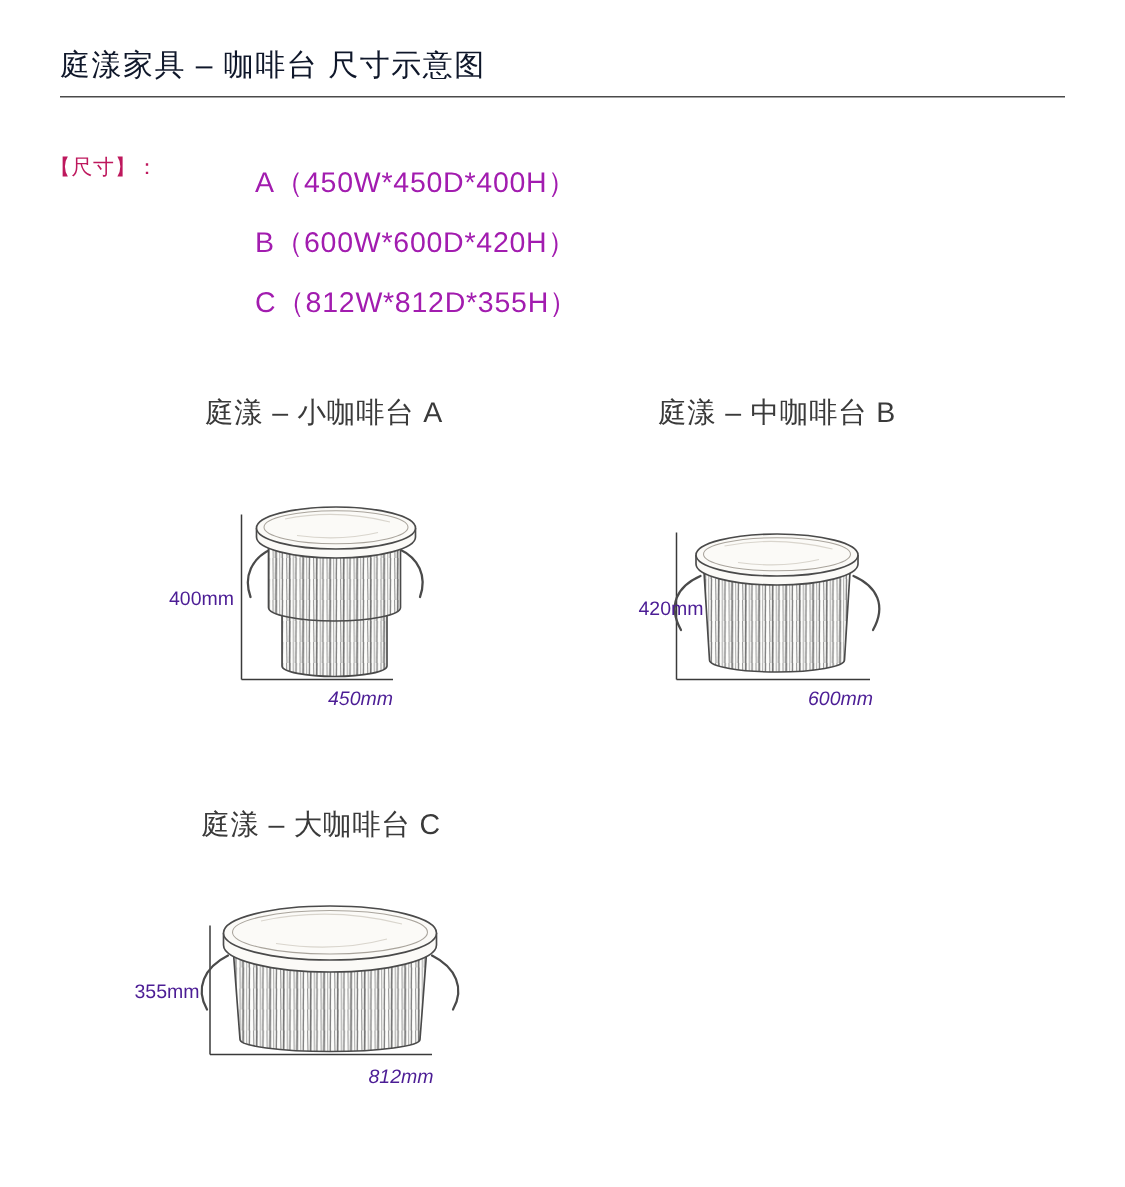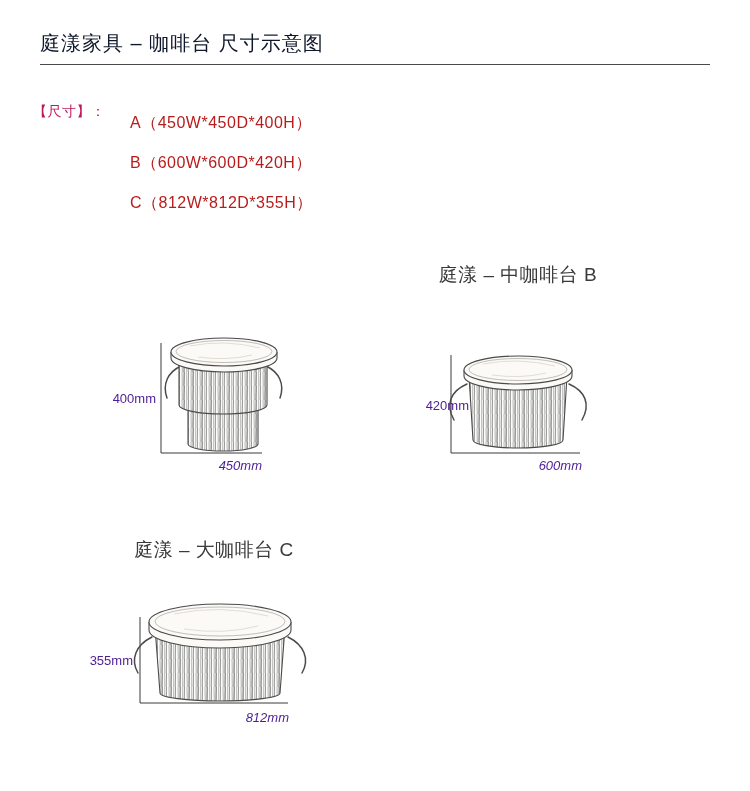--- a/index.html
+++ b/index.html
@@ -37,25 +37,26 @@
     line-height: 26px;
     color: #be185d;
     letter-spacing: 0.5px;
   }
   .specs-items {
     position: absolute;
     left: 130px;
     top: 110px;
   }
   .spec-item {
-    font-size: 16px;
+    font-size: 19px;
     line-height: 26px;
     margin-bottom: 14px;
-    color: #b91c1c;
+    color: #a21caf;
     letter-spacing: 0.5px;
+    margin-left: 40px;
   }
   .panel-title {
     position: absolute;
     width: 212px;
     font-size: 19px;
     text-align: center;
     color: #3a3a3a;
     letter-spacing: 0.5px;
     white-space: nowrap;
   }
@@ -107,20 +108,21 @@
 
   <h1 class="page-title">庭漾家具 – 咖啡台 尺寸示意图</h1>
 
   <span class="specs-label">【尺寸】：</span>
   <div class="specs-items">
     <div class="spec-item">A（450W*450D*400H）</div>
     <div class="spec-item">B（600W*600D*420H）</div>
     <div class="spec-item">C（812W*812D*355H）</div>
   </div>
 
+  <div class="panel-title a">庭漾 – 小咖啡台 A</div>
 
   <svg class="diagram-svg svg-a" width="200" height="134" viewBox="0 0 200 134">
     <g>
       <line class="dim-line" x1="61" y1="13" x2="61" y2="123"></line>
       <line class="dim-line" x1="61" y1="123" x2="162" y2="123"></line>
     </g>
     <g>
       <path class="handle" d="M 81 36 C 68 42 62 54 67 68"></path>
       <path class="handle" d="M 166 36 C 179 42 185 54 180 68"></path>
       <path class="body-slats" d="M 88 72 L 88 114 A 35 7 0 0 0 158 114 L 158 72 Z"></path>

